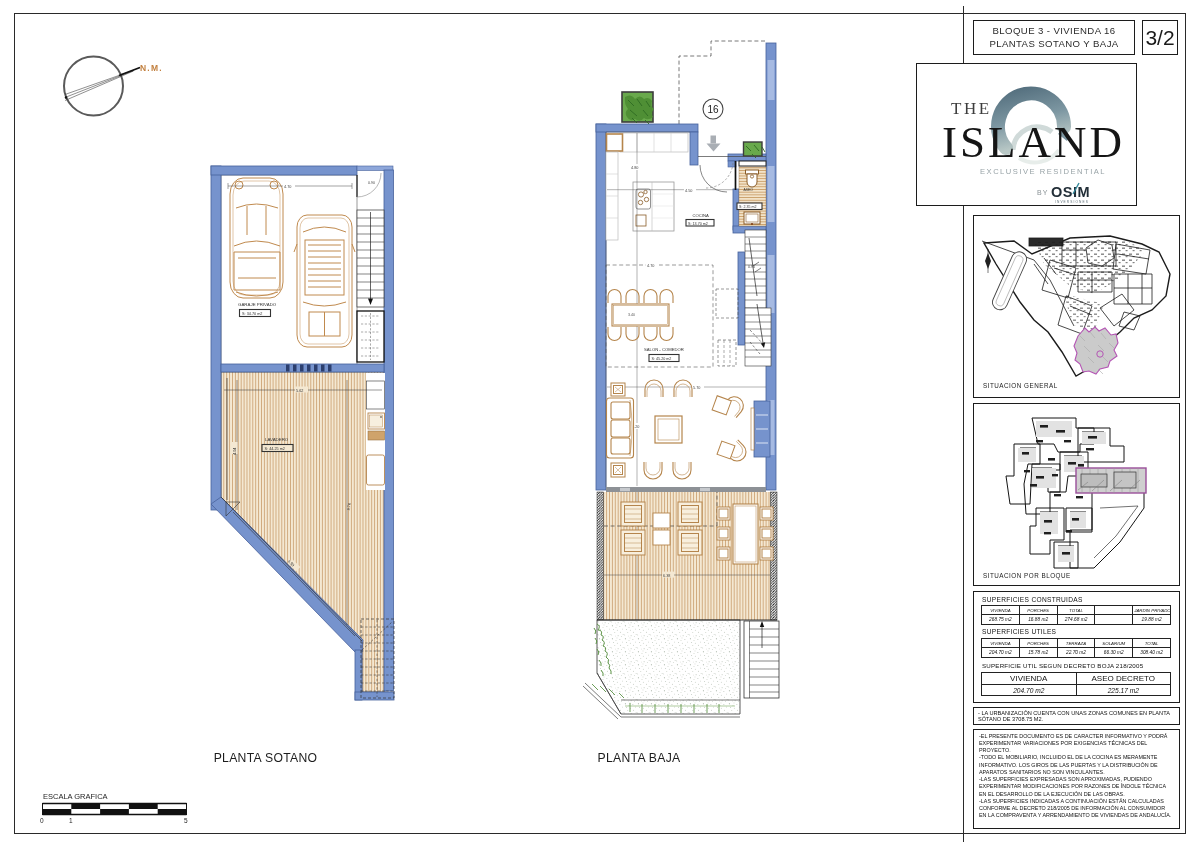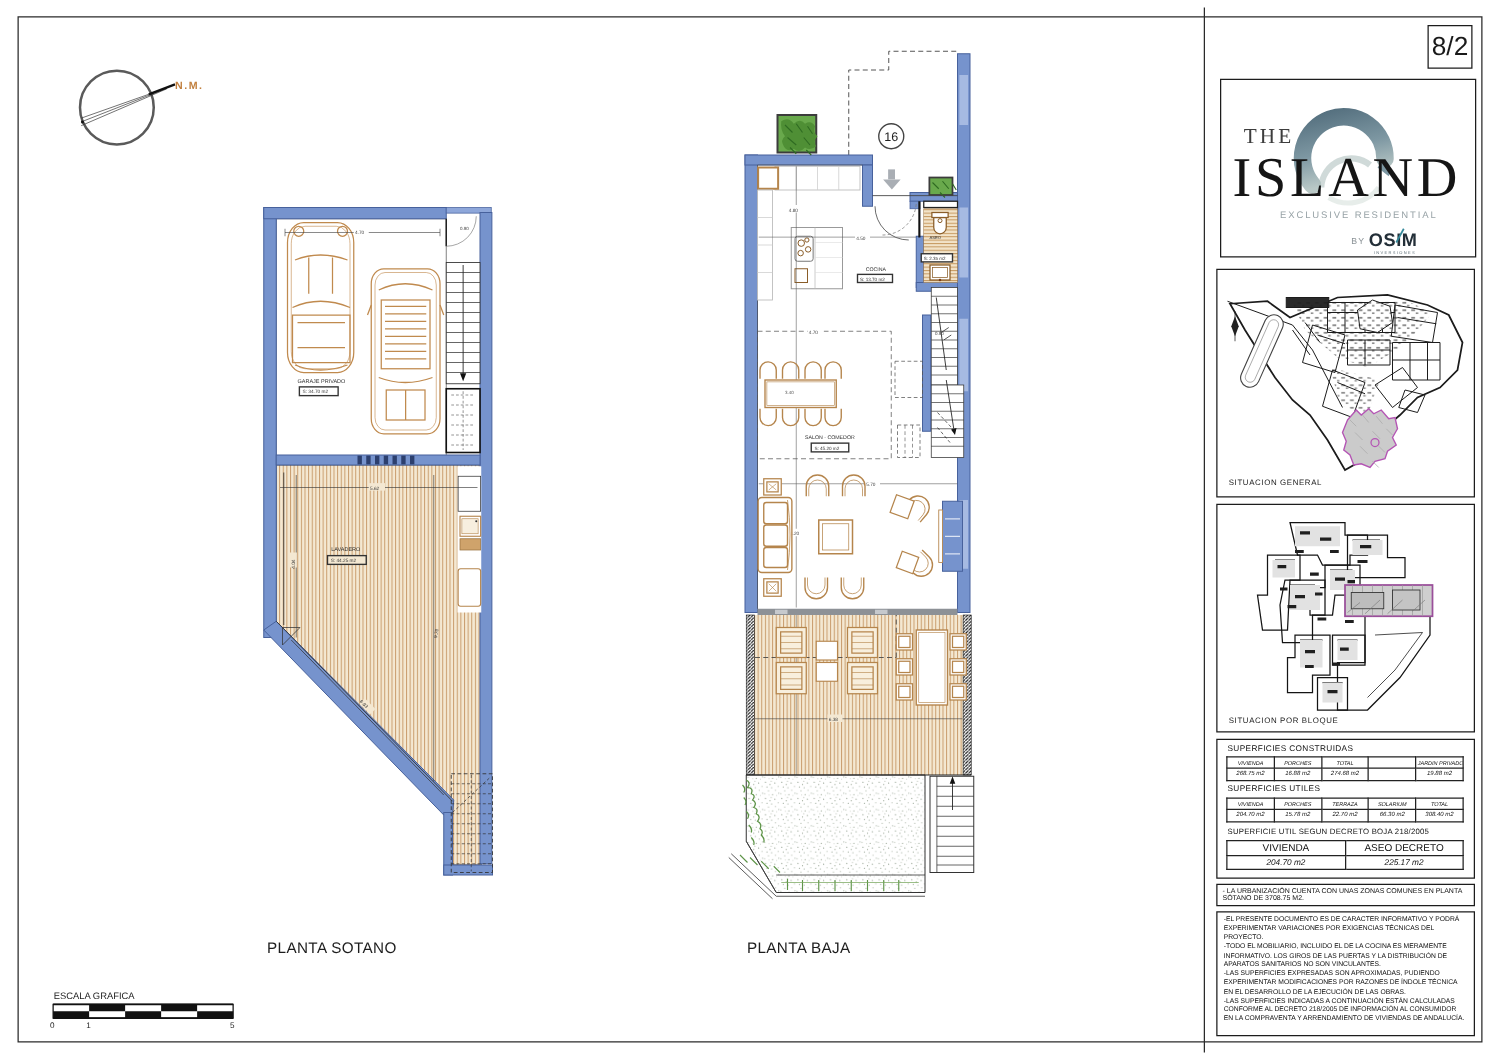--- a/index.html
+++ b/index.html
@@ -590,26 +590,29 @@
 <rect x="157.7" y="809" width="28.8" height="5.5" fill="#111"></rect>
 <line x1="42.5" y1="803.5" x2="186.5" y2="803.5" stroke="#111" stroke-width="1.5"></line>
 <line x1="42.5" y1="814.5" x2="186.5" y2="814.5" stroke="#111" stroke-width="1.5"></line>
 <text x="40" y="822.5" font-size="6.5" fill="#1d1d1d">0</text>
 <text x="69" y="822.5" font-size="6.5" fill="#1d1d1d">1</text>
 <text x="184" y="822.5" font-size="6.5" fill="#1d1d1d">5</text>
         </g>
 </g>
 </svg>
 
+<div class="box" style="left:973px;top:20px;width:160px;height:33px;text-align:center;">
+  <div style="font-size:9.6px;color:#2b2b2b;letter-spacing:0.4px;padding-top:4px;line-height:12.5px;">BLOQUE 3 - VIVIENDA 16<br>PLANTAS SOTANO Y BAJA</div>
+</div>
 
 <div class="box" style="left:1142px;top:20px;width:34px;height:33px;text-align:center;">
-  <div style="font-size:21px;color:#1a1a1a;padding-top:5px;">8/2</div>
+  <div style="font-size:21px;color:#1a1a1a;padding-top:5px;">3/2</div>
 </div>
 
-<div class="box" style="left:976px;top:63px;width:203px;height:141px;">
+<div class="box" style="left:916px;top:63px;width:203px;height:141px;padding-left:16px;">
 <svg width="203" height="141" viewBox="0 0 203 141">
 <defs>
 <linearGradient id="enso" x1="0" y1="0" x2="0.3" y2="1">
 <stop offset="0" stop-color="#55707f"></stop>
             <stop offset="0.55" stop-color="#7d97a2"></stop>
             <stop offset="1" stop-color="#b9c8c6"></stop>
 </linearGradient>
 </defs>
 
 <g>

